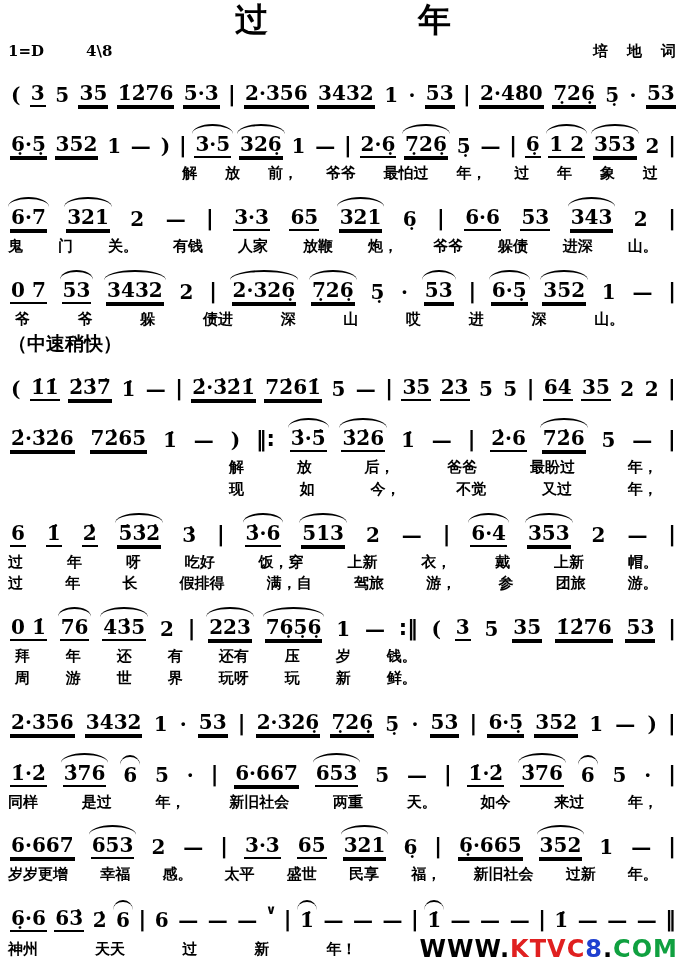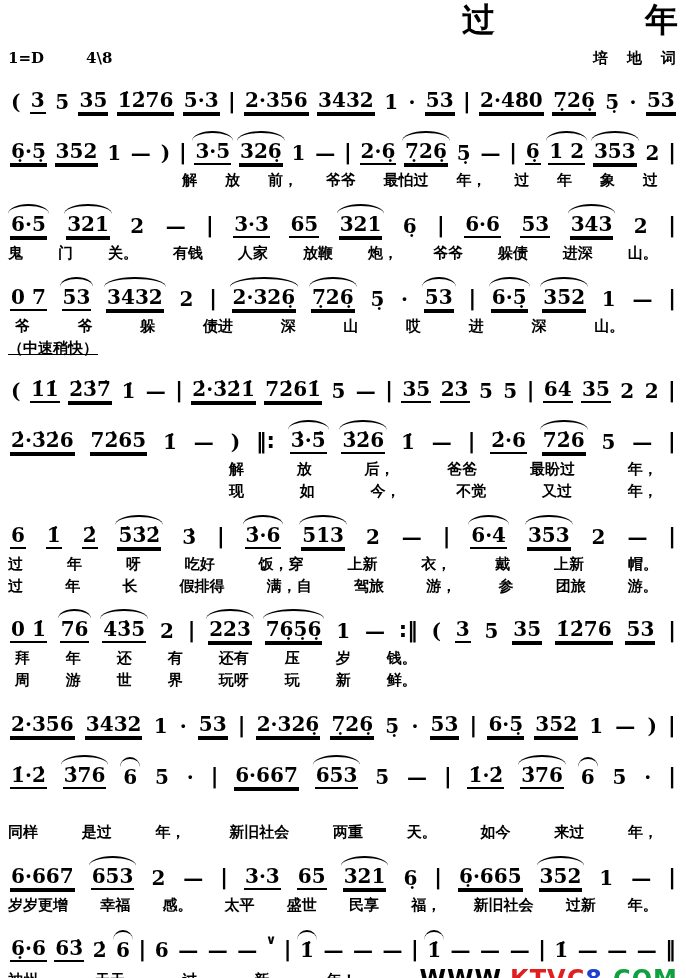--- a/index.html
+++ b/index.html
@@ -4,26 +4,26 @@
 <style>
   html,body{margin:0;padding:0;}
   body{
     width:686px;height:978px;overflow:hidden;
     background:#ffffff;color:#000;
     font-family:"DejaVu Serif","DejaVu Sans",serif;
   }
   .page{padding:2px 8px 0 8px;position:relative;}
 
   
-  .title-row{text-align:right;font-size:33px;font-weight:bold;letter-spacing:0;margin-top:0;line-height:1.1;}
+  .title-row{text-align:center;font-size:33px;font-weight:bold;letter-spacing:0;margin-top:0;line-height:1.1;}
   .title-row .tchar{display:inline-block;}
   .title-row .tchar + .tchar{margin-left:150px;}
-  .meta-row{display:flex;justify-content:space-between;align-items:flex-end;font-weight:bold;font-size:15px;margin-top:4px;line-height:1.25;}
+  .meta-row{display:flex;justify-content:space-between;align-items:flex-start;font-weight:bold;font-size:15px;margin-top:4px;line-height:1.25;}
   .meta-left{display:flex;gap:42px;}
-  .meta-right{letter-spacing:2px;margin-top:7px;}
+  .meta-right{letter-spacing:2px;}
 
   
   .system{margin-top:10px;}
   .music-row{
     display:flex;justify-content:space-between;align-items:flex-end;
     font-weight:bold;font-size:20px;line-height:1;
     padding:12px 2px 5px 2px;
   }
   .note{position:relative;white-space:pre;padding:0 1px 2px 1px;}
   .u1{border-bottom:2px solid #000;}
@@ -31,21 +31,21 @@
   .u2::after{content:"";position:absolute;left:0;right:0;bottom:-4px;border-top:2px solid #000;}
   .arc::before{content:"";position:absolute;top:-10px;left:-2px;right:-2px;height:8px;
     border-top:2px solid #000;border-radius:100% 100% 0 0 / 200% 200% 0 0;}
   .bar{font-family:"DejaVu Sans",sans-serif;font-weight:bold;font-size:21px;padding:0 0 2px 0;}
   .breath{font-size:13px;font-weight:bold;transform:translateY(-16px);}
 
   
   .lyrics-row{display:flex;justify-content:space-between;font-size:15px;font-weight:bold;line-height:1.45;}
   .lyric-word{white-space:pre;}
 
-  .tempo-label{font-size:15px;font-weight:bold;margin-top:2px;line-height:1.2;text-decoration:underline;}
+  .tempo-label{font-size:19px;font-weight:bold;margin-top:2px;line-height:1.2;}
 
   
   .bottom-row{display:flex;justify-content:space-between;align-items:flex-end;margin-top:0;}
   .watermark{font-family:"DejaVu Sans",sans-serif;font-weight:bold;font-size:24px;letter-spacing:1px;line-height:1;}
   .wm-www{color:#000000;}
   .wm-ktvc{color:#e02020;}
   .wm-eight{color:#2040d0;}
   .wm-dot{color:#000000;}
   .wm-com{color:#10a040;}
 </style>
@@ -122,21 +122,21 @@
           <span class="lyric-word">最怕过</span>
           <span class="lyric-word">年，</span>
           <span class="lyric-word">过</span>
           <span class="lyric-word">年</span>
           <span class="lyric-word">象</span>
           <span class="lyric-word">过</span>
         </div>
       </div>
       <div class="system">
         <div class="music-row">
-          <span class="note u2 arc">6·5</span>
+          <span class="note u2 arc">6·7</span>
           <span class="note u2 arc">321</span>
           <span class="note">2</span>
           <span class="note">—</span>
           <span class="bar">|</span>
           <span class="note u1">3·3</span>
           <span class="note u1">65</span>
           <span class="note u2 arc">321</span>
           <span class="note">6̣</span>
           <span class="bar">|</span>
           <span class="note u1">6·6</span>
@@ -373,21 +373,21 @@
           <span class="note">5</span>
           <span class="note">—</span>
           <span class="bar">|</span>
           <span class="note u1">1̇·2̇</span>
           <span class="note u1 arc">3̇76</span>
           <span class="note arc">6</span>
           <span class="note">5</span>
           <span class="note">·</span>
           <span class="bar">|</span>
         </div>
-        <div class="lyrics-row" style="margin-left: 0%; width: 97%; margin-top: 28px;">
+        <div class="lyrics-row" style="margin-left: 0%; width: 97%;">
           <span class="lyric-word">同样</span>
           <span class="lyric-word">是过</span>
           <span class="lyric-word">年，</span>
           <span class="lyric-word">新旧社会</span>
           <span class="lyric-word">两重</span>
           <span class="lyric-word">天。</span>
           <span class="lyric-word">如今</span>
           <span class="lyric-word">来过</span>
           <span class="lyric-word">年，</span>
         </div>

